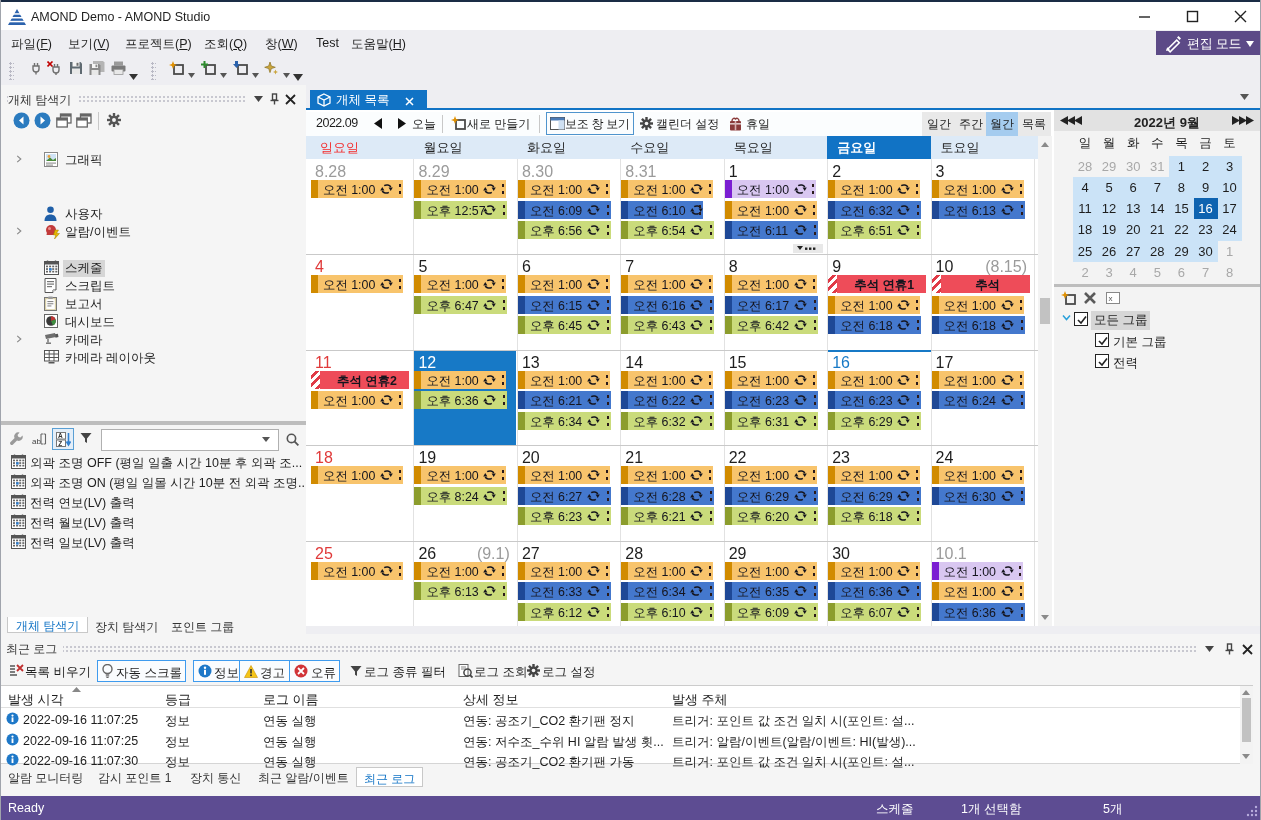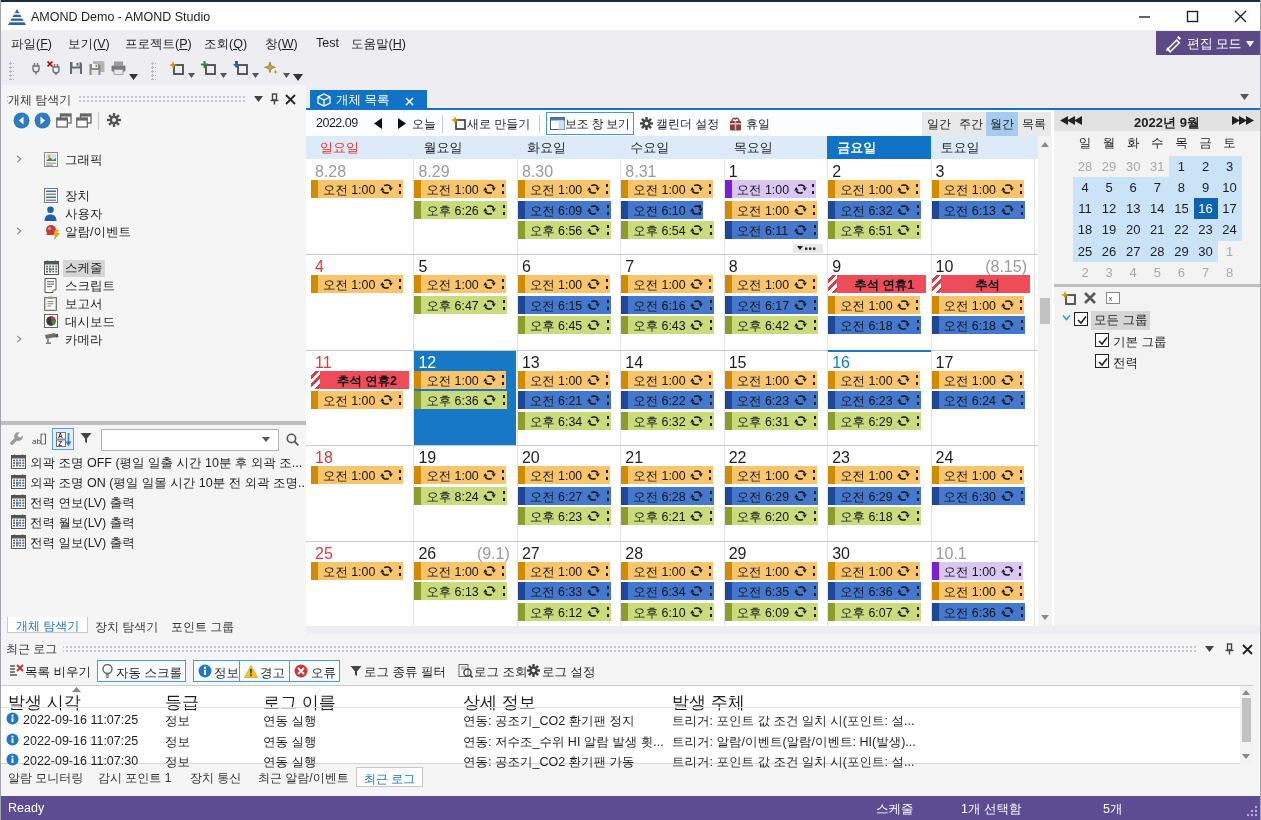--- a/index.html
+++ b/index.html
@@ -66,21 +66,21 @@
 #mchead{position:absolute;left:0;top:0;width:206px;height:21px;background:#e2e2e2}
 .mcd{position:absolute;width:24px;text-align:center;font-size:12.5px}
 .mcnum{position:absolute;width:24px;text-align:center;font-size:13px}
 
 #logpanel{left:0;top:634px;width:1261px;height:162px;background:#f5f5f5}
 #loghead{position:absolute;left:0;top:4px;width:1261px;height:20px}
 #loghead .t{position:absolute;left:6px;top:3px;font-size:12px;color:#333;background:#f5f5f5;padding-right:6px}
 .lbtn{position:absolute;top:26px;height:22px;font-size:12.5px;color:#1e1e1e;white-space:nowrap}
 .lbtn.box{border:1px solid #3f9bee;background:#fafcfe}
 #logtable{position:absolute;left:0;top:51px;width:1253px;height:79px;background:#fff;border-top:1px solid #ccc;border-bottom:1px solid #d5d5d5}
-.lh{position:absolute;top:5px;font-size:17px;color:#1e1e1e;white-space:nowrap}
+.lh{position:absolute;top:5px;font-size:13px;color:#1e1e1e;white-space:nowrap}
 .lrow{position:absolute;left:0;width:1240px;height:20px;font-size:12.5px;white-space:nowrap}
 .lrow div{position:absolute;top:3px}
 #logtabs{position:absolute;left:0;top:132px;width:1261px;height:23px;font-size:12px}
 #statusbar{left:0;top:796px;width:1261px;height:24px;background:#5d4c92;color:#fff;font-size:12.5px}
 .chk{position:absolute;width:14px;height:14px;background:#fff;border:1px solid #222}
 .chk svg{position:absolute;left:1px;top:1px}
 </style></head><body>
 <div class="abs" id="title">
 <div class="abs" style="left:7px;top:7px"><svg style="" width="18" height="16" viewBox="0 0 18 16">
         <path d="M9 0 L18 16 L0 16 Z" fill="#2b62ad"></path>
@@ -241,30 +241,20 @@
       </svg>
       <span class="abs" style="left:43px;top:1px"><svg style="" width="14" height="15" viewBox="0 0 14 15">
           <rect x="0.5" y="0.5" width="13" height="14" fill="#fff" stroke="#888" stroke-width="1"></rect>
           <rect x="2" y="2" width="10" height="7" fill="#cfe3f5"></rect>
           <circle cx="5" cy="4.5" r="1.4" fill="#e8a03c"></circle>
           <path d="M2 9 L6 5.5 L9 8 L12 6 L12 9 Z" fill="#4a8a3a"></path>
           <rect x="2" y="10.5" width="10" height="1.2" fill="#999"></rect>
           <rect x="2" y="12.5" width="7" height="1.2" fill="#999"></rect>
         </svg></span>
       <span class="lbl " style="left:62px;padding:0 2px">그래픽</span>
-    </div>
-<div class="trow" style="top:102px">
-      <span class="abs" style="left:43px;top:1px"><svg style="" width="14" height="15" viewBox="0 0 14 15">
-          <rect x="0.5" y="0.5" width="13" height="14" fill="#fff" stroke="#777" stroke-width="1"></rect>
-          <rect x="2" y="2.5" width="10" height="1.6" fill="#3a6ea5"></rect>
-          <rect x="2" y="5.5" width="10" height="1.6" fill="#888"></rect>
-          <rect x="2" y="8.5" width="10" height="1.6" fill="#3a6ea5"></rect>
-          <rect x="2" y="11.5" width="10" height="1.6" fill="#888"></rect>
-        </svg></span>
-      <span class="lbl " style="left:62px;padding:0 2px">장치</span>
     </div>
 <div class="trow" style="top:138px">
       <svg class="exp" style="left:14px;top:4px" width="6" height="9" viewBox="0 0 6 9">
         <path d="M1 1 L5 4.5 L1 8" fill="none" stroke="#8a8a8a" stroke-width="1.3"></path>
       </svg>
       <span class="abs" style="left:43px;top:1px"><svg style="" width="16" height="15" viewBox="0 0 16 15">
           <circle cx="7" cy="6" r="5" fill="#c23b3b"></circle>
           <path d="M2.5 11 L11.5 11 L11 8.5 L3 8.5 Z" fill="#c23b3b"></path>
           <circle cx="5.5" cy="4.5" r="1.5" fill="#e8908e"></circle>
           <path d="M11 6 L14.5 6 L12.5 9.5 L15.5 9.5 L10.5 15 L11.8 11 L9.5 11 Z" fill="#e8b800" stroke="#a08000" stroke-width="0.5"></path>
@@ -334,20 +324,31 @@
       <svg class="exp" style="left:14px;top:4px" width="6" height="9" viewBox="0 0 6 9">
         <path d="M1 1 L5 4.5 L1 8" fill="none" stroke="#8a8a8a" stroke-width="1.3"></path>
       </svg>
       <span class="abs" style="left:43px;top:1px"><svg style="" width="16" height="13" viewBox="0 0 16 13">
           <path d="M1 3 L11 1 L12 5 L2 7 Z" fill="#6e6e6e"></path>
           <rect x="11.2" y="2" width="3" height="3.4" fill="#555" transform="rotate(-11 12.7 3.7)"></rect>
           <line x1="4" y1="7" x2="4" y2="10.5" stroke="#6e6e6e" stroke-width="1.4"></line>
           <rect x="2" y="10.5" width="5" height="1.4" fill="#6e6e6e"></rect>
         </svg></span>
       <span class="lbl " style="left:62px;padding:0 2px">카메라</span>
+    </div>
+<div class="trow" style="top:264px">
+      <span class="abs" style="left:43px;top:1px"><svg style="" width="15" height="14" viewBox="0 0 15 14">
+          <rect x="0.5" y="0.5" width="14" height="10.5" fill="#fff" stroke="#555" stroke-width="1"></rect>
+          <line x1="5.2" y1="0.5" x2="5.2" y2="11" stroke="#555" stroke-width="1"></line>
+          <line x1="10" y1="0.5" x2="10" y2="11" stroke="#555" stroke-width="1"></line>
+          <line x1="0.5" y1="4" x2="14.5" y2="4" stroke="#555" stroke-width="1"></line>
+          <line x1="0.5" y1="7.5" x2="14.5" y2="7.5" stroke="#555" stroke-width="1"></line>
+          <rect x="4.5" y="12" width="6" height="1.5" fill="#555"></rect>
+        </svg></span>
+      <span class="lbl " style="left:62px;padding:0 2px">카메라 레이아웃</span>
     </div>
 <div class="abs" style="left:0;top:336px;width:305px;height:4px;background:#bdbdbd"></div>
 <div id="srchrow">
       <div class="abs" style="left:8px;top:4px"><svg style="" width="15" height="15" viewBox="0 0 15 15">
           <path d="M13.5 3.5 A4 4 0 0 1 8 8.5 L4 12.5 A1.6 1.6 0 0 1 1.6 10.1 L5.6 6.1 A4 4 0 0 1 10.6 0.6 L8.5 3 L9.5 5 L11.5 5.5 Z" fill="#9a9a9a"></path>
         </svg></div>
       <div class="abs" style="left:31px;top:4px"><svg style="" width="15" height="14" viewBox="0 0 15 14">
           <text x="0" y="12" font-size="8" fill="#444">ab</text>
           <path d="M9 2 L9 12 M9 2 L11 2 M9 12 L11 12" stroke="#666" stroke-width="1.1" fill="none"></path>
           <path d="M13.5 2 L13.5 12 M13.5 2 L11.5 2 M13.5 12 L11.5 12" stroke="#666" stroke-width="1.1" fill="none"></path>
@@ -593,21 +594,21 @@
       <svg class="rc" width="13" height="12" viewBox="0 0 13 12" style="position:absolute;left:69px;top:3px">
         <path d="M4.2 2.7 A4.5 3.8 0 0 1 10.8 4.0" fill="none" stroke="#15151e" stroke-width="1.5"></path>
         <path d="M8.6 4.4 L12.8 4.4 L10.7 8.0 Z" fill="#15151e"></path>
         <path d="M8.8 9.3 A4.5 3.8 0 0 1 2.2 8.0" fill="none" stroke="#15151e" stroke-width="1.5"></path>
         <path d="M0.2 7.6 L4.4 7.6 L2.3 4.0 Z" fill="#15151e"></path>
       </svg>
       <div class="clip" style="right:2px"></div>
     </div>
 <div class="ev g" style="left:108.4px;top:41.6px;width:93px">
       <i></i>
-      <span>오후 6:26</span>
+      <span>오후 12:57</span>
       <svg class="rc" width="13" height="12" viewBox="0 0 13 12" style="position:absolute;left:69px;top:3px">
         <path d="M4.2 2.7 A4.5 3.8 0 0 1 10.8 4.0" fill="none" stroke="#15151e" stroke-width="1.5"></path>
         <path d="M8.6 4.4 L12.8 4.4 L10.7 8.0 Z" fill="#15151e"></path>
         <path d="M8.8 9.3 A4.5 3.8 0 0 1 2.2 8.0" fill="none" stroke="#15151e" stroke-width="1.5"></path>
         <path d="M0.2 7.6 L4.4 7.6 L2.3 4.0 Z" fill="#15151e"></path>
       </svg>
       <div class="clip" style="right:2px"></div>
     </div>
 <div class="dnum" style="left:215.9px;top:4.0px;color:#9b9b9b">8.30</div>
 <div class="ev o" style="left:211.9px;top:21.0px;width:92px">

